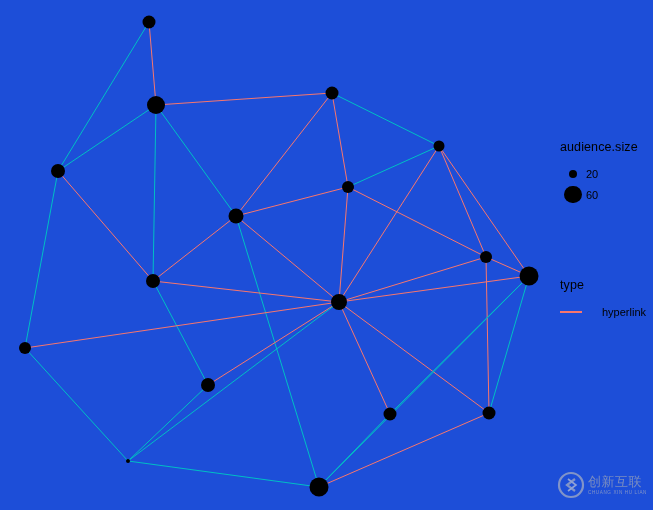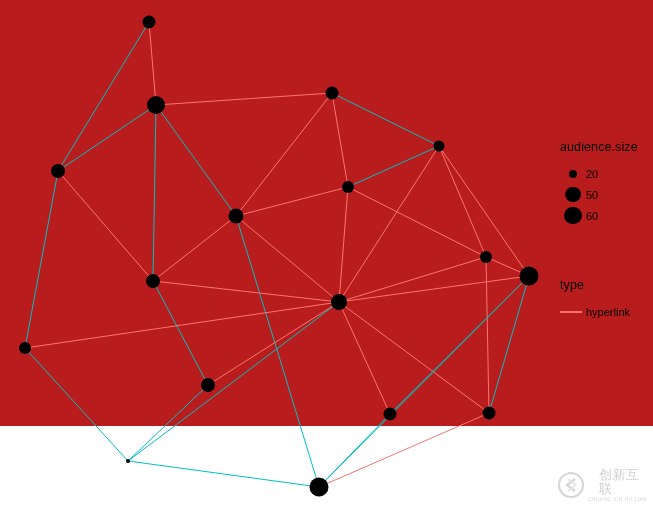--- a/index.html
+++ b/index.html
@@ -10,22 +10,22 @@
   body {
     width: 653px;
     height: 510px;
     font-family: "Liberation Sans", sans-serif;
     overflow: hidden;
     position: relative;
   }
   #plot-root {
     position: relative;
     width: 653px;
-    height: 426px;
-    background: #b91c1c;
+    height: 510px;
+    background: #1d4ed8;
   }
   #network-svg {
     position: absolute;
     left: 0;
     top: 0;
     width: 653px;
     height: 510px;
     display: block;
   }
   .legend-panel {
@@ -70,20 +70,21 @@
   }
   .legend-line {
     width: 22px;
     height: 2px;
     display: block;
   }
   .type-row {
     display: flex;
     align-items: center;
     height: 21px;
+    gap: 16px;
   }
   .type-key {
     width: 26px;
     display: flex;
     align-items: center;
     justify-content: flex-start;
   }
   .watermark {
     position: absolute;
     left: 556px;
@@ -105,21 +106,20 @@
     flex-direction: column;
     justify-content: center;
     margin-left: 2px;
   }
   .wm-cn {
     font-size: 13px;
     color: #b2b2b2;
     letter-spacing: 0.5px;
     line-height: 14px;
     font-family: "DejaVu Sans", sans-serif;
-    margin-left: 11px;
   }
   .wm-py {
     font-size: 4.6px;
     color: #bdbdbd;
     letter-spacing: 0.6px;
     line-height: 7px;
     font-family: "Liberation Sans", sans-serif;
   }
 </style>
 </head>
@@ -195,26 +195,20 @@
     <div class="legend-title">audience.size</div>
     <div id="size-legend-rows">
         <div class="legend-row">
           <div class="legend-key">
             <span class="legend-dot" style="width: 8px; height: 8px;"></span>
           </div>
           <span class="legend-label">20</span>
         </div>
         <div class="legend-row">
           <div class="legend-key">
-            <span class="legend-dot" style="width: 15.2px; height: 15.2px;"></span>
-          </div>
-          <span class="legend-label">50</span>
-        </div>
-        <div class="legend-row">
-          <div class="legend-key">
             <span class="legend-dot" style="width: 17.6px; height: 17.6px;"></span>
           </div>
           <span class="legend-label">60</span>
         </div>
       </div>
   </div>
 
   <div class="legend-panel-type">
     <div class="legend-title">type</div>
     <div id="type-legend-rows">

